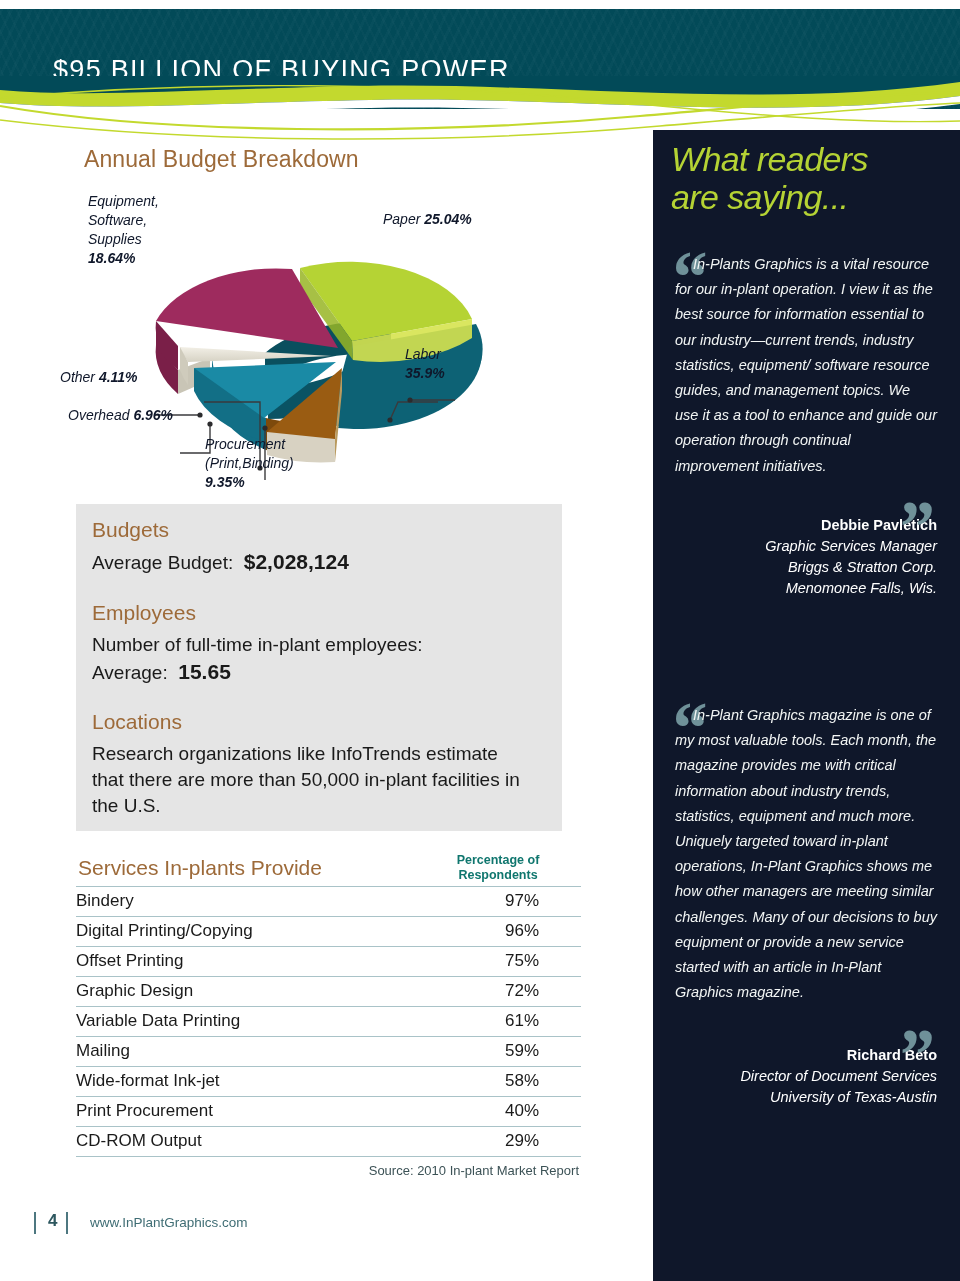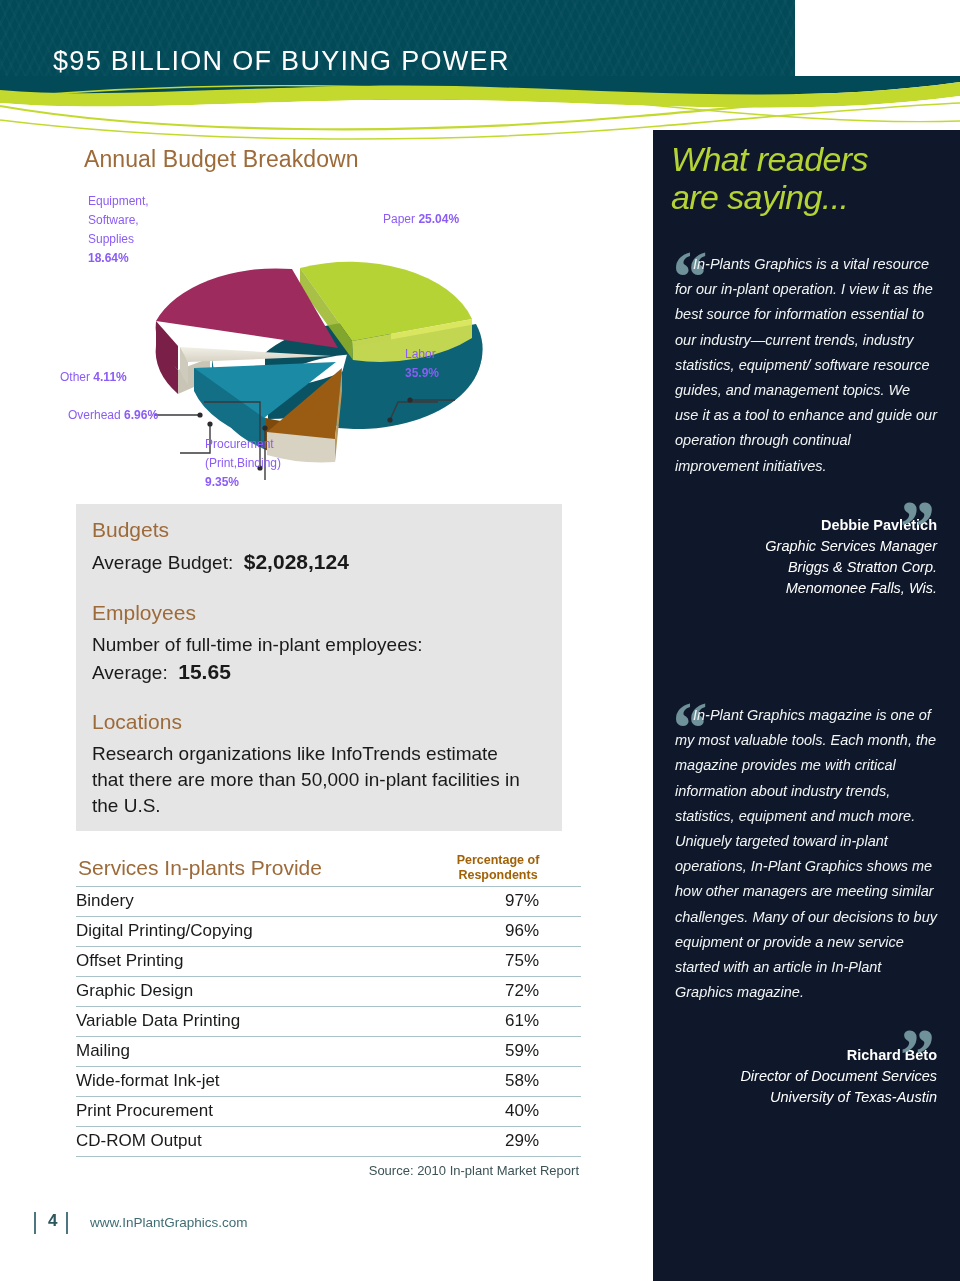--- a/index.html
+++ b/index.html
@@ -6,21 +6,21 @@
   html, body {
     width: 960px; height: 1281px;
     background: #ffffff;
     font-family: "Liberation Sans", sans-serif;
     overflow: hidden;
   }
   .page { position: relative; width: 960px; height: 1281px; background:#fff; }
 
   
   .header {
-    position:absolute; left:0; top:0; width:795px; height:100px;
+    position:absolute; left:0; top:9px; width:960px; height:100px;
     background:#024a58;
     overflow:hidden;
   }
   .header .texture{
     position:absolute; inset:0;
     background-image:
       repeating-linear-gradient(115deg, rgba(255,255,255,.028) 0 3px, rgba(0,0,0,0) 3px 9px),
       repeating-linear-gradient(65deg, rgba(255,255,255,.022) 0 2px, rgba(0,0,0,0) 2px 8px);
     opacity:.85;
   }
@@ -63,41 +63,41 @@
   .quote-attrib .name{ font-weight:700; font-style:normal; display:block; }
 
   
   .chart-title{
     position:absolute; left:84px; top:146px;
     font-size:23px; color:#9d6a39; font-weight:400; letter-spacing:.1px;
   }
 
   .pie-wrap{ position:absolute; left:60px; top:180px; width:580px; height:320px; }
 
-  .lbl{ position:absolute; font-size:12px; color:#8b5cf6; line-height:19px; white-space:nowrap; }
+  .lbl{ position:absolute; font-size:14px; color:#0f172a; line-height:19px; white-space:nowrap;font-style:italic; }
   .lbl b{ font-weight:700; }
 
   
   .statbox{
     position:absolute; left:76px; top:504px; width:486px; height:327px;
     background:#e5e5e5;
   }
   .stat-h{ color:#9d6a39; font-size:21px; font-weight:400; }
   .stat-p{ color:#1a1a1a; font-size:19px; line-height:26px; }
   .stat-p b{ font-weight:700; font-size:21px; }
 
   
   .services{ position:absolute; left:76px; top:853px; width:505px; }
   .svc-head{ position:relative; height:33px; }
   .svc-title{
     position:absolute; left:2px; top:3px; font-size:21px; color:#9d6a39; font-weight:400;
   }
   .svc-colhead{
     position:absolute; right:18px; top:0px; text-align:center;
-    font-size:12.5px; font-weight:700; color:#a16207; line-height:15px; width:130px;
+    font-size:12.5px; font-weight:700; color:#0f766e; line-height:15px; width:130px;
   }
   table.svc{ width:100%; border-collapse:collapse; }
   table.svc td{
     border-top:1.4px solid #a9c3c8;
     font-size:17px; color:#1a1a1a; padding:4px 0 5px 0; height:30px;
   }
   table.svc tr:last-child td{ border-bottom:1.4px solid #a9c3c8; }
   td.svc-name{ padding-left:18px; }
   td.svc-pct{ text-align:center; width:118px; padding-right:18px; }
   .svc-source{

